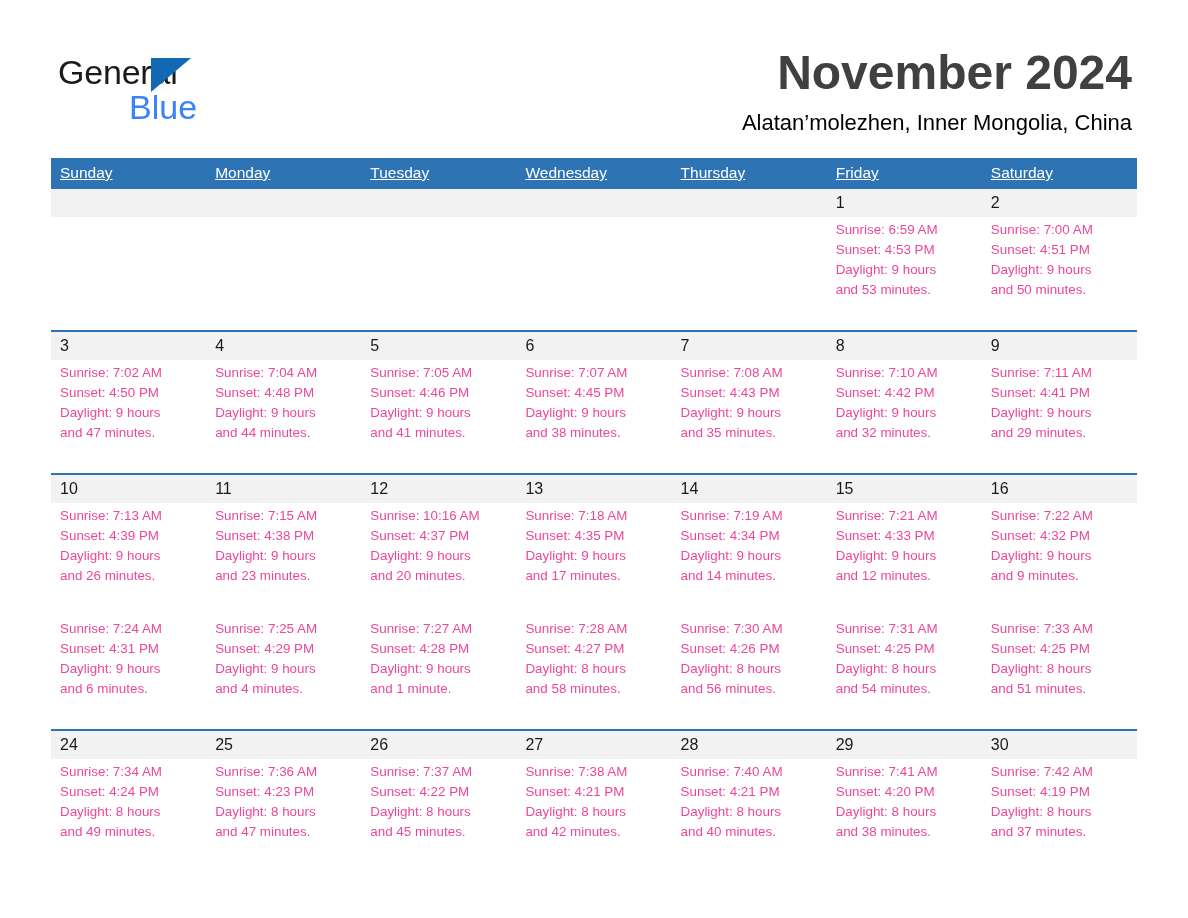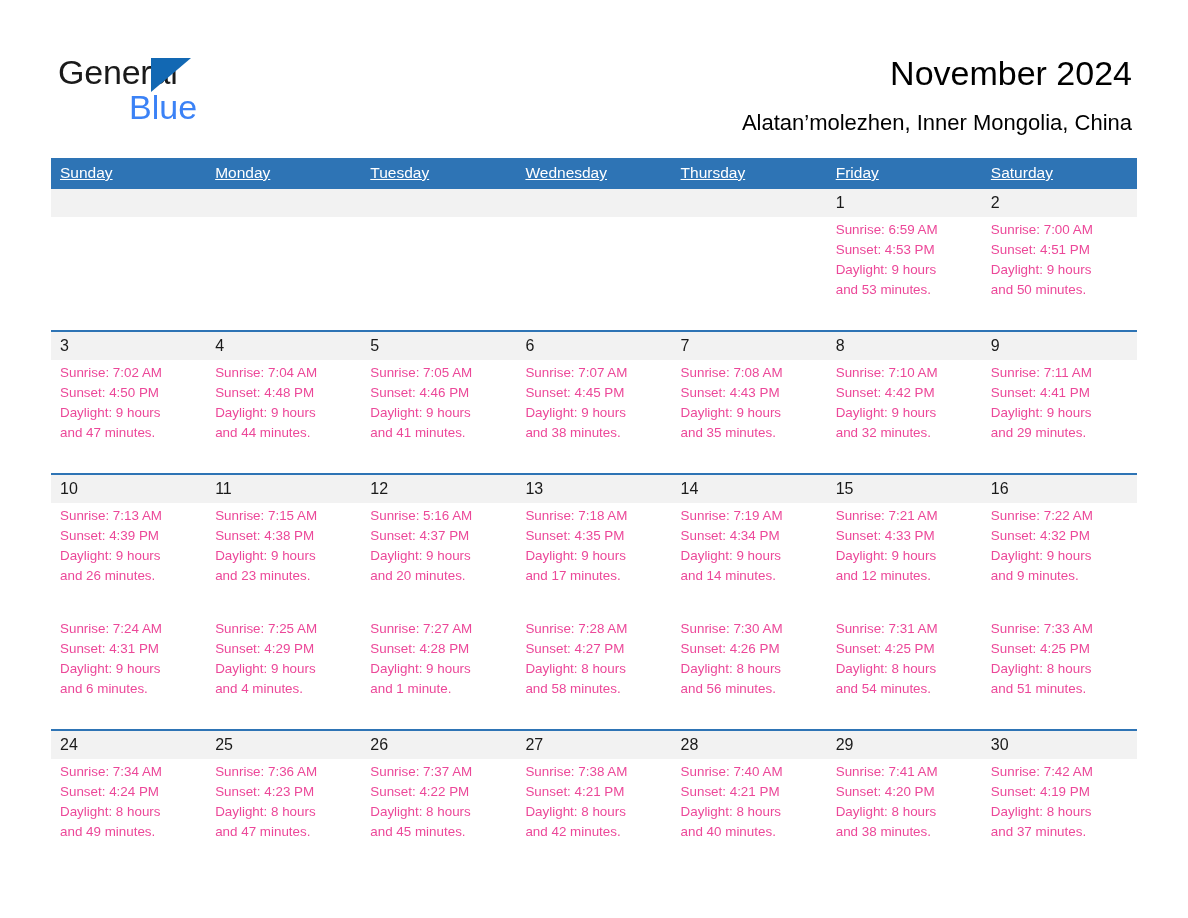--- a/index.html
+++ b/index.html
@@ -66,23 +66,23 @@
     white-space: nowrap;
   }
 
   .title-block {
     position: absolute;
     right: 56px;
     top: 48px;
     text-align: right;
   }
   .cal-title {
-    font-size: 34px;
-    font-weight: normal;
-    color: #000000;
+    font-size: 48px;
+    font-weight: bold;
+    color: #404040;
     line-height: 50px;
     white-space: nowrap;
   }
   .cal-subtitle {
     font-size: 22px;
     font-weight: normal;
     color: #000;
     line-height: 30px;
     margin-top: 10px;
     white-space: nowrap;
@@ -307,21 +307,21 @@
           <span class="cell-line">Daylight: 9 hours</span>
           <span class="cell-line">and 26 minutes.</span>
         </td>
         <td>
           <span class="cell-line">Sunrise: 7:15 AM</span>
           <span class="cell-line">Sunset: 4:38 PM</span>
           <span class="cell-line">Daylight: 9 hours</span>
           <span class="cell-line">and 23 minutes.</span>
         </td>
         <td>
-          <span class="cell-line">Sunrise: 5:16 AM</span>
+          <span class="cell-line">Sunrise: 10:16 AM</span>
           <span class="cell-line">Sunset: 4:37 PM</span>
           <span class="cell-line">Daylight: 9 hours</span>
           <span class="cell-line">and 20 minutes.</span>
         </td>
         <td>
           <span class="cell-line">Sunrise: 7:18 AM</span>
           <span class="cell-line">Sunset: 4:35 PM</span>
           <span class="cell-line">Daylight: 9 hours</span>
           <span class="cell-line">and 17 minutes.</span>
         </td>

